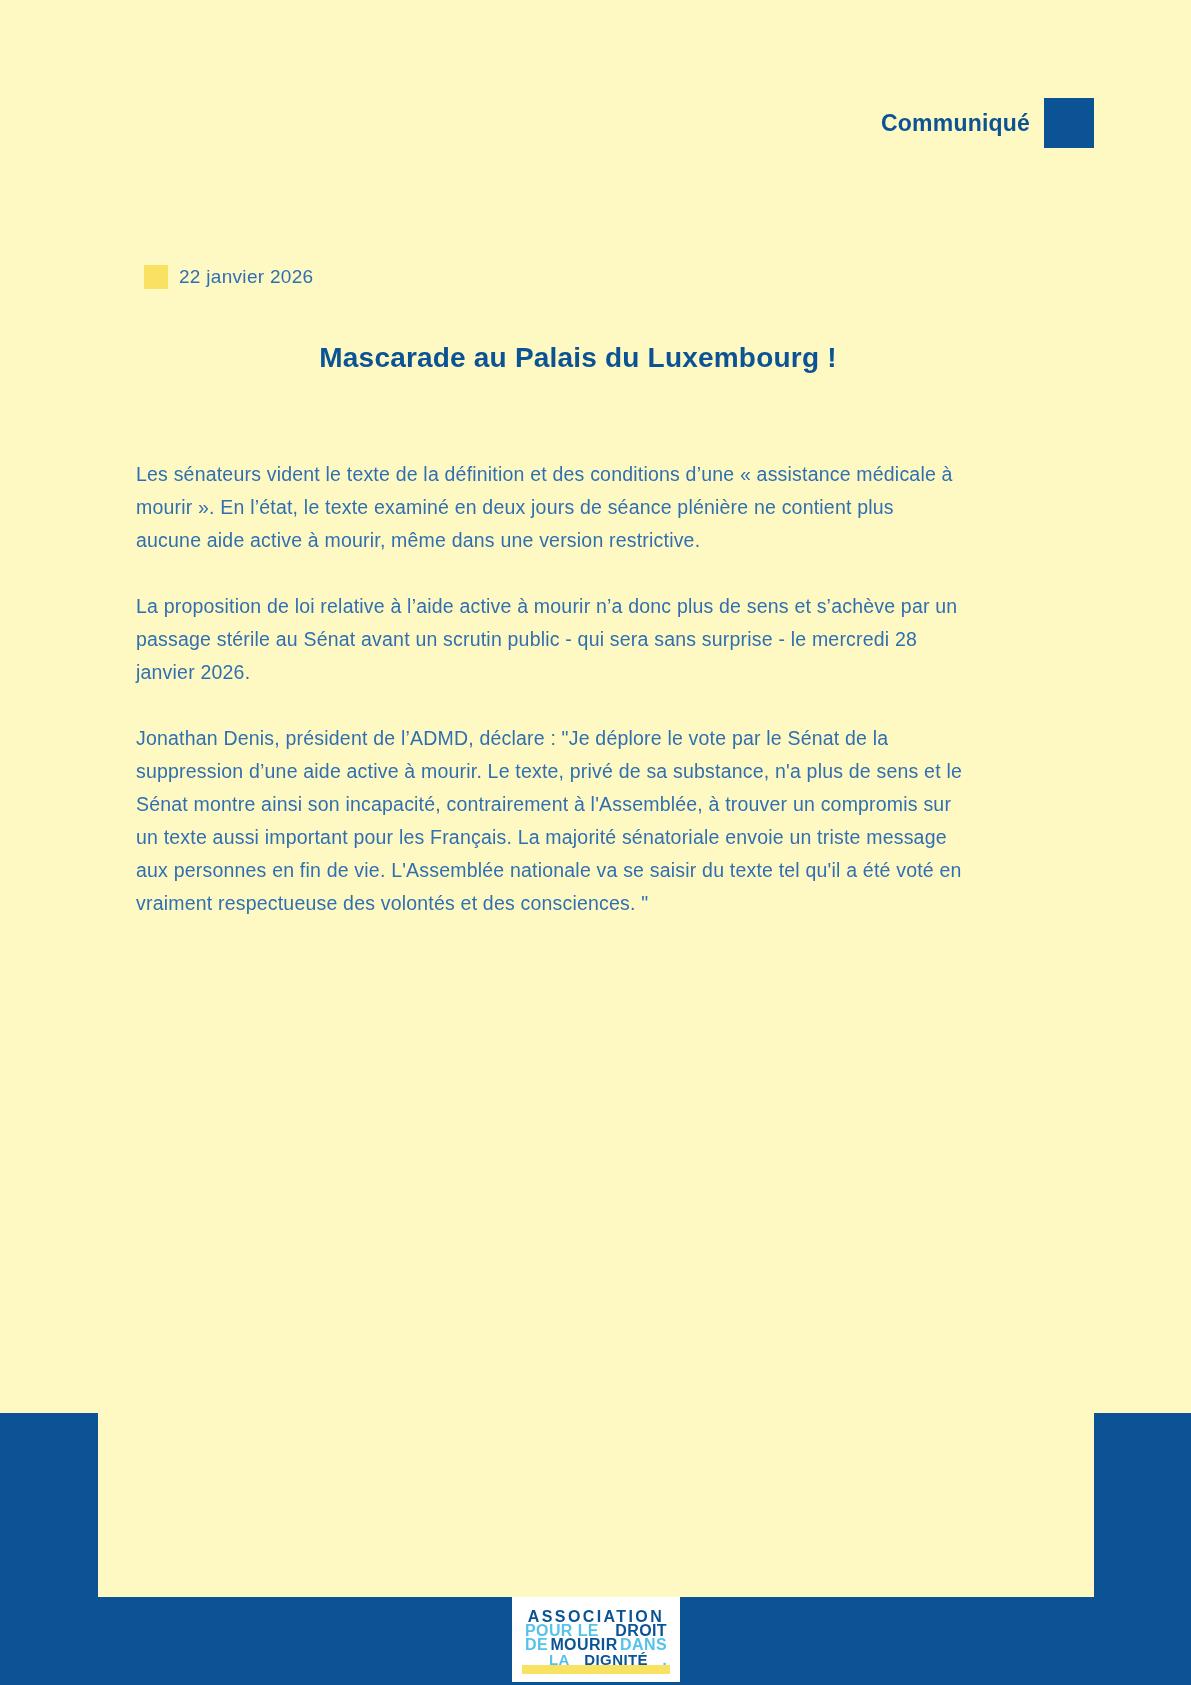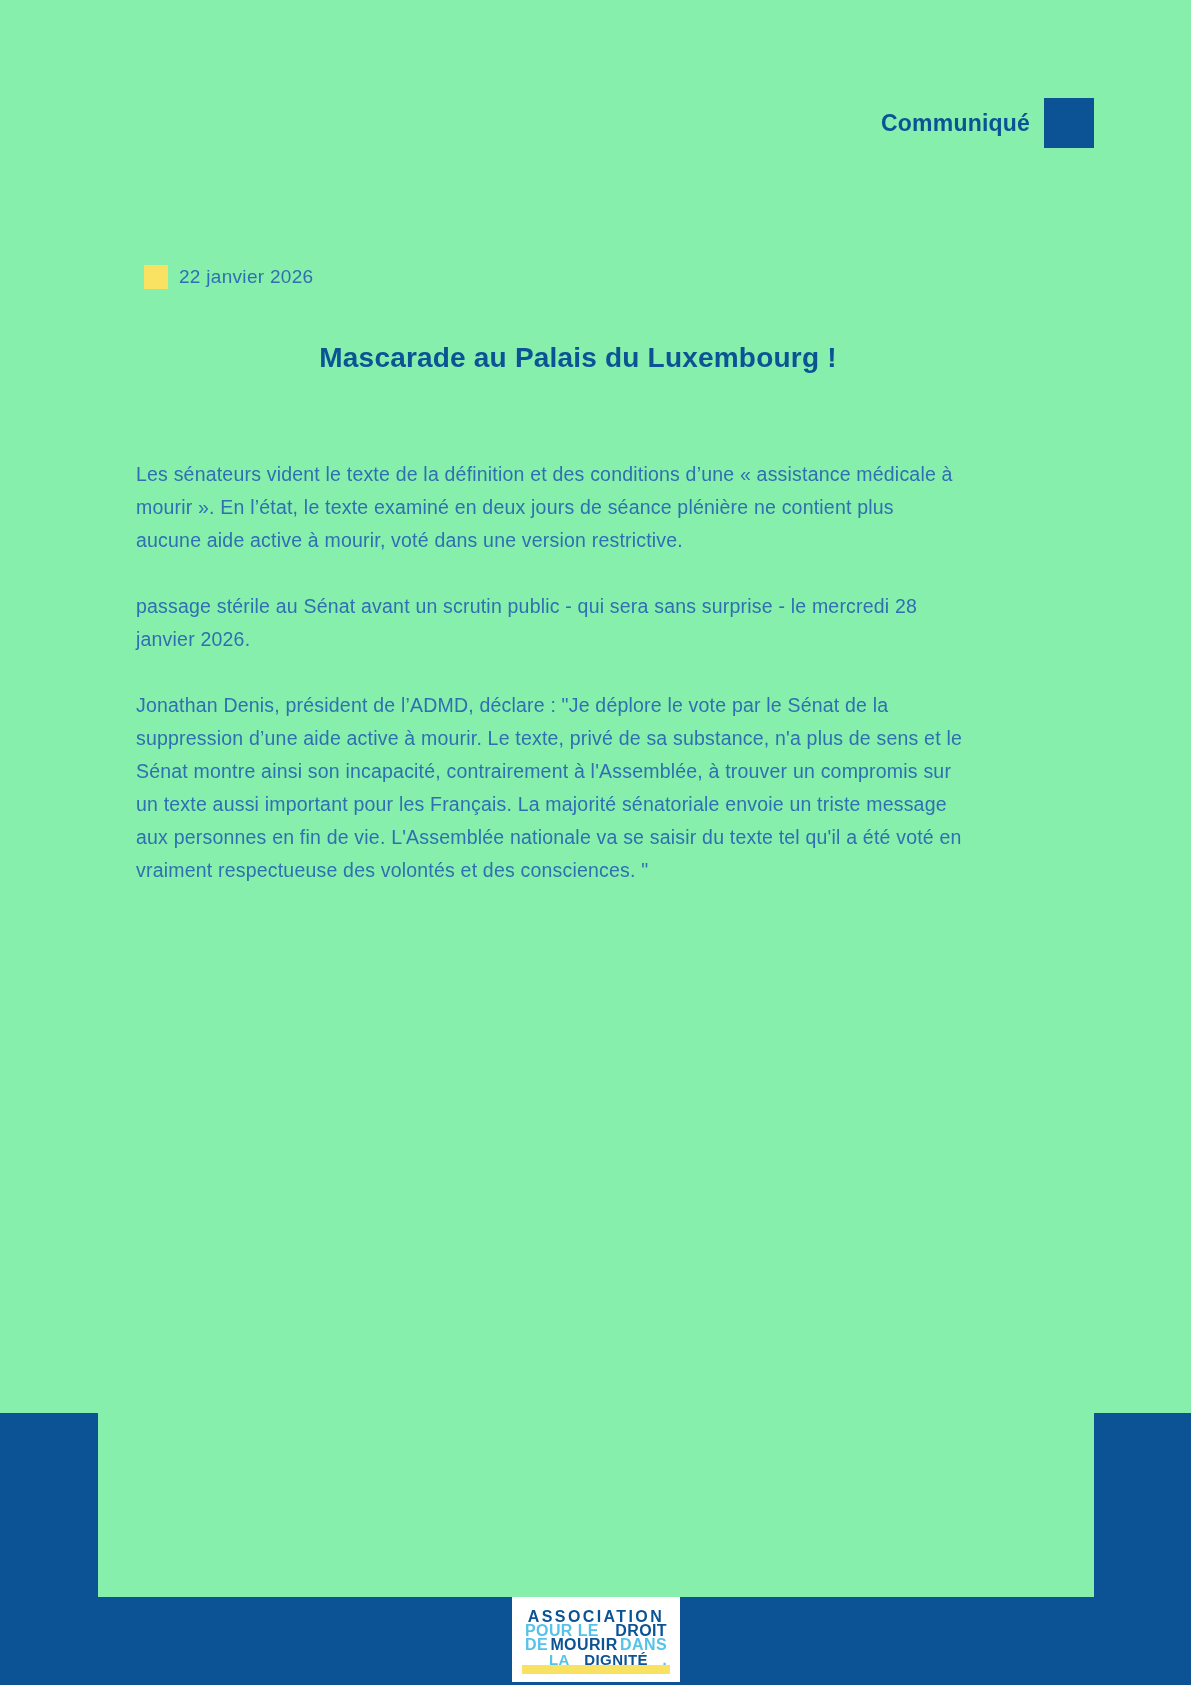--- a/index.html
+++ b/index.html
@@ -1,17 +1,17 @@
 <!DOCTYPE html>
 <html><head>
 <meta charset="utf-8">
 <style>
   html,body{margin:0;padding:0;background:#ffffff;}
   .page{
-    position:relative;width:1191px;height:1685px;background:#86efac;overflow:hidden;
+    position:relative;width:1191px;height:1685px;background:#fef9c3;overflow:hidden;
     font-family:"Liberation Sans","DejaVu Sans",sans-serif;
   }
   
   .header{position:absolute;top:98px;right:97px;display:flex;align-items:center;gap:14px;}
   .header-label{font-size:23px;font-weight:bold;color:#0B5394;letter-spacing:0.2px;}
   .header-square{width:50px;height:50px;background:#0B5394;}
   
   .date-row{position:absolute;left:144px;top:265px;display:flex;align-items:center;gap:11px;}
   .date-square{width:24px;height:24px;background:#F9E262;}
   .date-text{font-size:19px;color:#2F6FB2;letter-spacing:0.3px;}
@@ -56,23 +56,24 @@
     <span class="date-square"></span>
     <span class="date-text">22 janvier 2026</span>
   </div>
 
   <h1 class="title">Mascarade au Palais du Luxembourg !</h1>
 
   <div class="body" id="body-paragraphs">
       <div class="para">
         <div class="line">Les sénateurs vident le texte de la définition et des conditions d’une « assistance médicale à</div>
         <div class="line">mourir ». En l’état, le texte examiné en deux jours de séance plénière ne contient plus</div>
-        <div class="line">aucune aide active à mourir, voté dans une version restrictive.</div>
+        <div class="line">aucune aide active à mourir, même dans une version restrictive.</div>
       </div>
       <div class="para">
+        <div class="line">La proposition de loi relative à l’aide active à mourir n’a donc plus de sens et s’achève par un</div>
         <div class="line">passage stérile au Sénat avant un scrutin public - qui sera sans surprise - le mercredi 28</div>
         <div class="line">janvier 2026.</div>
       </div>
       <div class="para">
         <div class="line">Jonathan Denis, président de l’ADMD, déclare : "Je déplore le vote par le Sénat de la</div>
         <div class="line">suppression d’une aide active à mourir. Le texte, privé de sa substance, n'a plus de sens et le</div>
         <div class="line">Sénat montre ainsi son incapacité, contrairement à l'Assemblée, à trouver un compromis sur</div>
         <div class="line">un texte aussi important pour les Français. La majorité sénatoriale envoie un triste message</div>
         <div class="line">aux personnes en fin de vie. L'Assemblée nationale va se saisir du texte tel qu'il a été voté en</div>
         <div class="line">vraiment respectueuse des volontés et des consciences. "</div>

